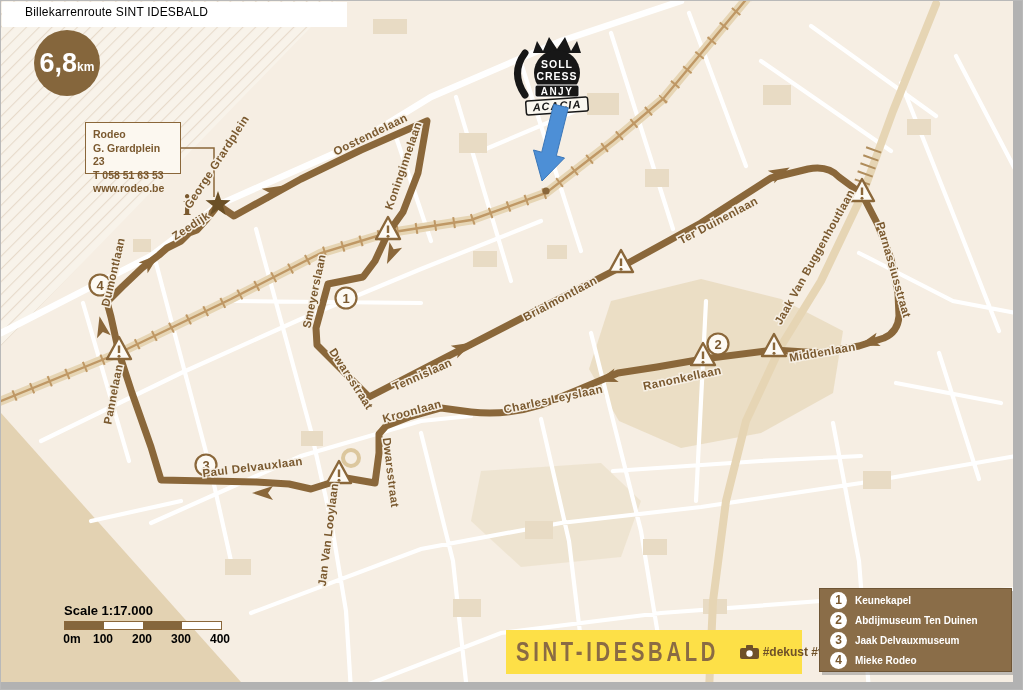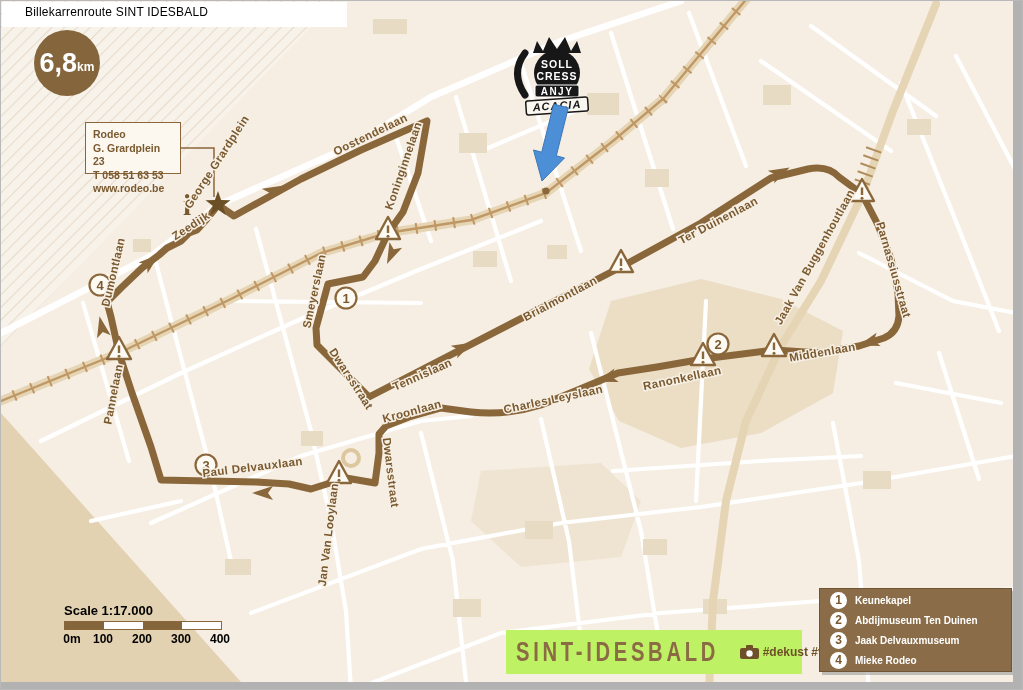--- a/index.html
+++ b/index.html
@@ -23,21 +23,21 @@
   .info-box div{font-size:10.5px;font-weight:bold;color:#7a592f;line-height:13.5px;}
   
   .scale-block{position:absolute;left:25px;top:602px;color:#000000;margin-left:38px;}
   .scale-label{font-size:13px;font-weight:bold;margin-bottom:3px;}
   .scale-bar{position:relative;width:156px;height:7px;border:1px solid #8a673a;background:#fff;}
   .scale-bar i{position:absolute;top:0;height:100%;width:39px;background:#85663c;}
   .scale-ticks{position:relative;height:14px;width:200px;font-size:12px;font-weight:bold;margin-top:2px;padding-left:42px;}
   .scale-ticks span{position:absolute;top:0;width:34px;text-align:center;}
   .credits{position:absolute;left:25px;top:634px;color:#7a592f;font-size:11.5px;font-weight:bold;line-height:15px;}
   
-  .footer{position:absolute;left:505px;top:629px;width:296px;height:44px;background:#bef264;
+  .footer{position:absolute;left:505px;top:629px;width:296px;height:44px;background:#fde047;
           display:flex;align-items:center;padding:0 10px;box-sizing:border-box;gap:9px;}
   .brand{font-size:22px;font-weight:bold;color:#8a6b44;letter-spacing:4px;transform:scale(.92,1.25);transform-origin:left center;white-space:nowrap;}
   .hashtags{font-size:12px;font-weight:bold;color:#6f5129;white-space:nowrap;display:flex;align-items:center;gap:4px;margin-left:-6px;}
   
   .legend{position:absolute;left:818px;top:587px;width:193px;height:84px;background:#8a6d48;
           border:1px solid #6e5535;box-shadow:3px 3px 0 rgba(125,125,125,.45);
           display:flex;flex-direction:column;justify-content:center;gap:3px;padding:4px 10px;box-sizing:border-box;}
   .legend-row{display:flex;align-items:center;gap:8px;}
   .legend-num{width:17px;height:17px;border-radius:50%;background:#fff;color:#7a592f;
               font-size:12px;font-weight:bold;display:flex;align-items:center;justify-content:center;flex:0 0 17px;}

